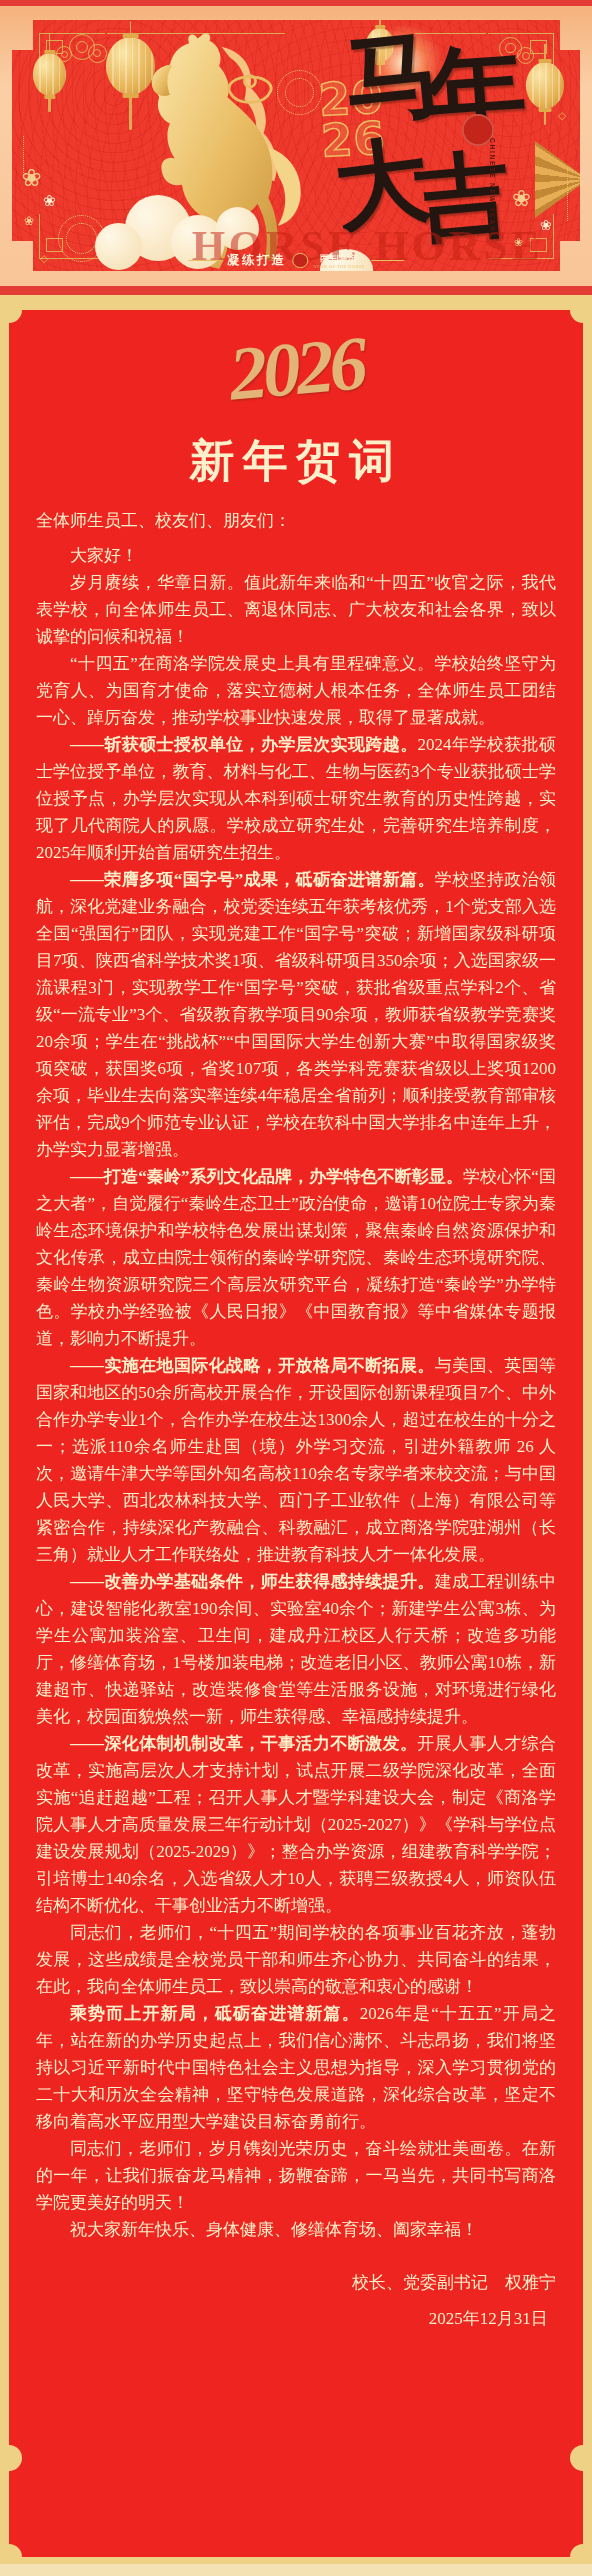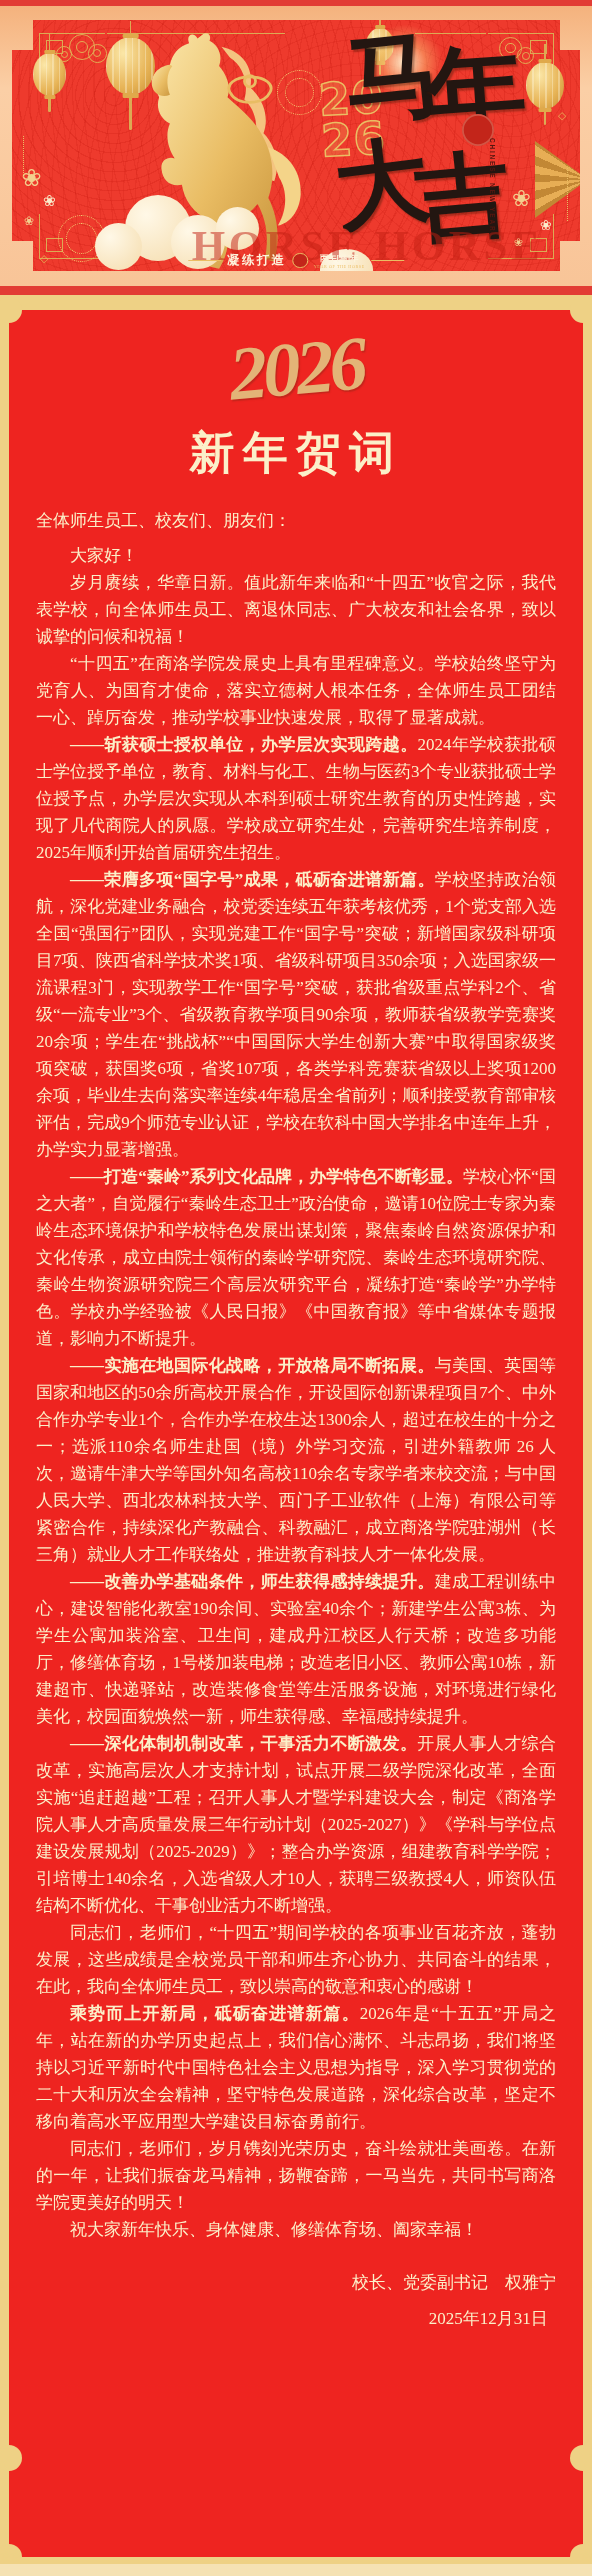--- a/index.html
+++ b/index.html
@@ -75,21 +75,21 @@
   .horse{position:absolute;left:115px;top:9.5px;width:189px;height:240px;}
   .ingot{position:absolute;left:210px;top:48px;width:56px;height:41px;}
 
   
   .panel{position:absolute;left:9px;top:310px;width:574px;height:2247px;background:var(--panel_red,#ee2420);overflow:hidden;}
   .notch{position:absolute;width:26px;height:26px;border-radius:50%;background:var(--sand,#eed185);}
   .year-script{position:absolute;left:0;right:0;top:15px;text-align:center;
     font-size:76px;font-weight:bold;font-style:italic;letter-spacing:-4.7px;
     transform:rotate(-5deg);color:var(--script_gold,#e3b477);
     text-shadow:1.2px 1.8px 1.2px rgba(120,40,20,.35);font-family:"Liberation Serif",serif;}
-  .heading{position:absolute;left:0;right:0;top:113px;margin:0;text-align:center;
+  .heading{position:absolute;left:0;right:0;top:113px;margin:8px;text-align:center;
     font-size:45px;font-weight:bold;letter-spacing:8.3px;color:var(--cream,#fbf0c9);font-family:"Liberation Serif",serif;}
   .letter{position:absolute;left:27px;right:27px;top:197px;}
   .letter p{margin:0;font-size:17px;line-height:27px;text-align:justify;color:var(--cream,#fbf0c9);}
   .salutation{margin-bottom:8.3px !important;}
   .para{text-indent:2em;}
   .para strong{font-weight:bold;}
   .sign{text-align:right !important;margin-top:26px !important;}
   .date{text-align:right !important;margin-top:9px !important;padding-right:8.3px;}
 </style>
 </head>

